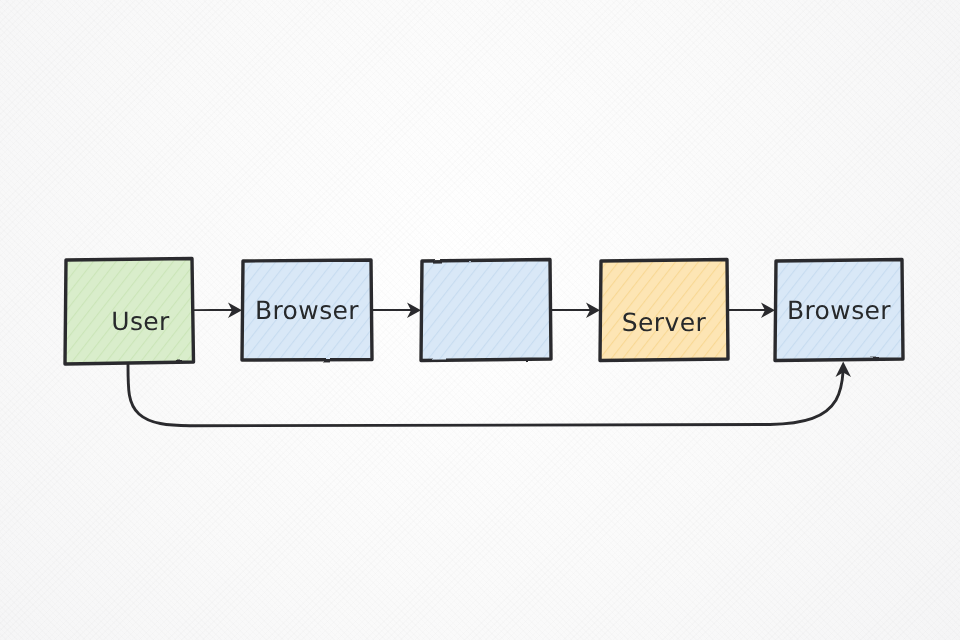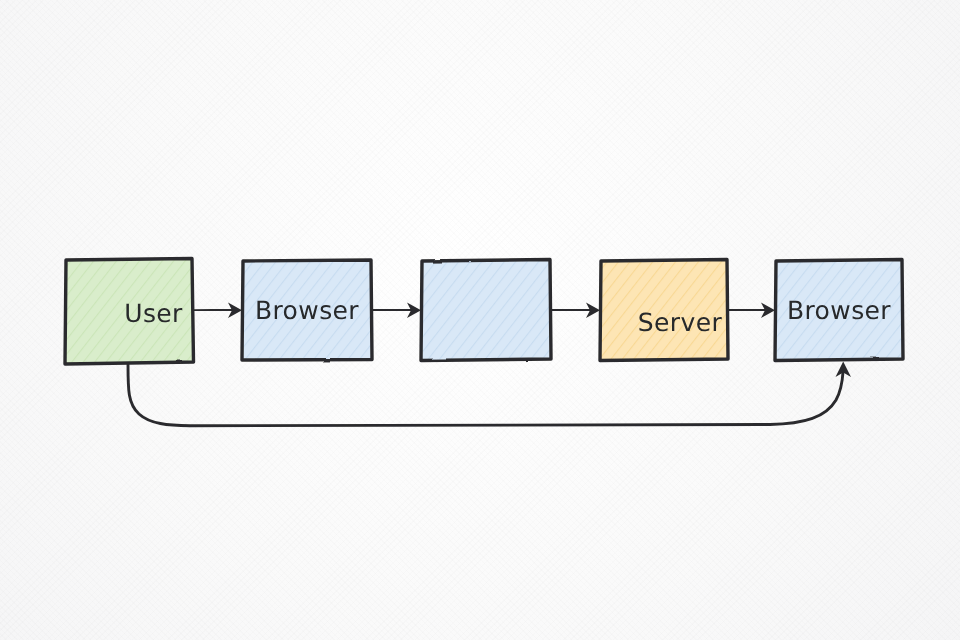--- a/index.html
+++ b/index.html
@@ -122,22 +122,22 @@
       <path d="M128,364
                C128,390 128,404 139,414
                C150,424 168,425.5 190,425.8
                L770,424.5
                C805,424 826,417 836,400
                C841,391 842.5,380 843,372" fill="none" stroke="#2b2b2d" stroke-width="2.9" stroke-linecap="round" stroke-linejoin="round" filter="url(#rough)"></path>
       <path d="M835.5,377 L843.2,361.5 L851,377 L843.2,372.5 Z" fill="#2b2b2d" filter="url(#rough)"></path>
     </g>
   </svg>
 
-  <div class="node-label" style="left:64px; top:260px; width:153px; height:106px;margin-left:13px;">User</div>
+  <div class="node-label" style="left:64px; top:268px; width:153px; height:106px;">User</div>
 
   <div class="node-label" style="left:242px; top:260px; width:130px; height:100px;">Browser</div>
 
 
-  <div class="node-label" style="left:600px; top:260px; width:128px; height:124px;padding-left:16px;">Server</div>
+  <div class="node-label" style="left:600px; top:260px; width:128px; height:124px;">Server</div>
 
   <div class="node-label" style="left:775px; top:260px; width:128px; height:100px;">Browser</div>
 
 </div>
 
 </body></html>

